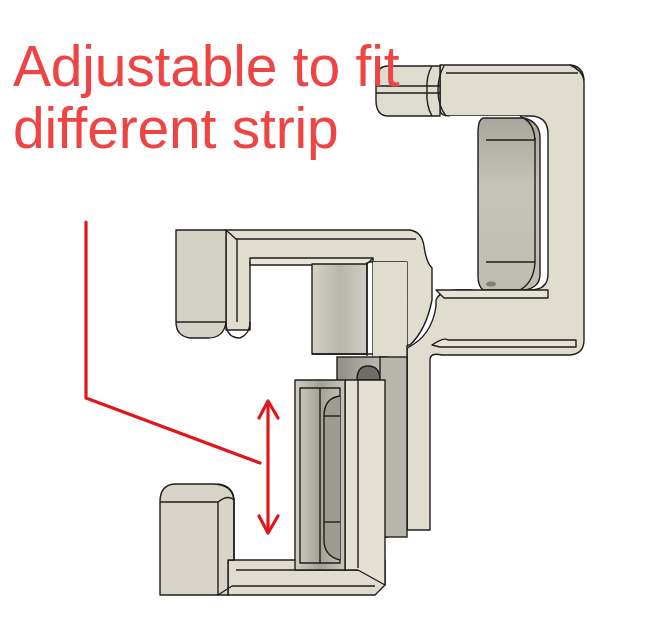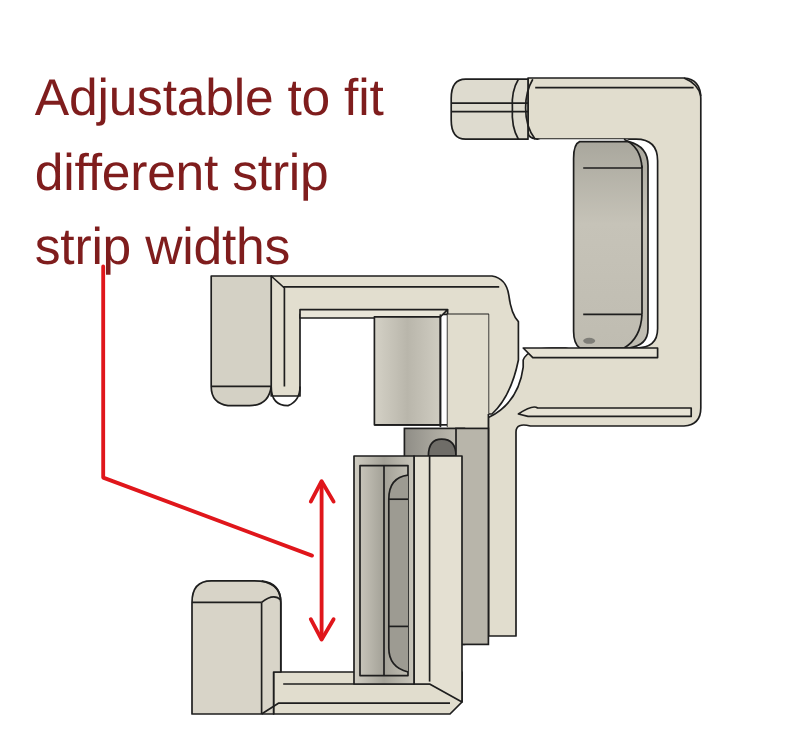--- a/index.html
+++ b/index.html
@@ -7,40 +7,39 @@
     position: relative;
     width: 656px;
     height: 625px;
     background: #ffffff;
     overflow: hidden;
   }
   .annotation {
     position: absolute;
     left: 12px;
     top: 34px;
-    margin: 17px;
+    margin: 1px;
     font-family: "Liberation Sans", "DejaVu Sans", sans-serif;
-    font-size: 43px;
+    font-size: 57px;
     line-height: 62px;
-    color: #7f1d1d;
+    color: #ef4444;
     letter-spacing: -0.2px;
     z-index: 2;
   }
   .annotation span { display: block; white-space: nowrap; }
   svg.drawing { position: absolute; left: 0; top: 0; z-index: 1; }
 </style>
 </head>
 <body>
 
 <div class="canvas">
 
   <p class="annotation">
     <span>Adjustable to fit</span>
     <span>different strip</span>
-    <span>strip widths</span>
   </p>
 
   <svg class="drawing" width="656" height="625" viewBox="0 0 656 625" xmlns="http://www.w3.org/2000/svg">
     <defs>
       <linearGradient id="gRecess" x1="0" y1="0" x2="0" y2="1">
         <stop offset="0" stop-color="#a9a79d"></stop>
         <stop offset="0.4" stop-color="#c6c3b8"></stop>
         <stop offset="1" stop-color="#bfbcb1"></stop>
       </linearGradient>
       <linearGradient id="gRecessH" x1="0" y1="0" x2="1" y2="0">

